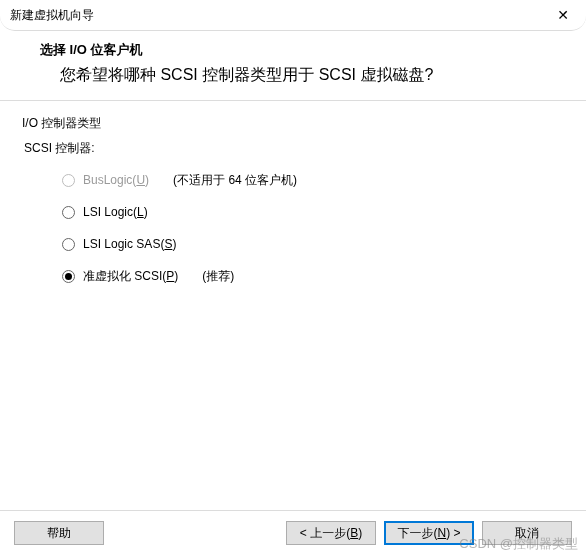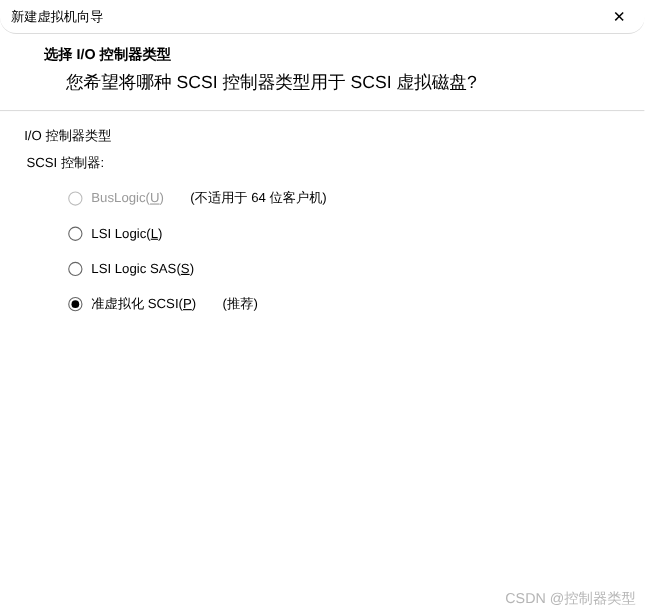--- a/index.html
+++ b/index.html
@@ -155,21 +155,21 @@
 <div class="window">
 
   <div class="titlebar">
     <span class="title-text">新建虚拟机向导</span>
     <div class="close-btn">
       <span>✕</span>
     </div>
   </div>
 
   <div class="header">
-    <div class="header-title">选择 I/O 控制器类型</div>
+    <div class="header-title">选择 I/O 位客户机</div>
     <div class="header-sub">您希望将哪种 SCSI 控制器类型用于 SCSI 虚拟磁盘?</div>
   </div>
 
   <div class="body">
     <div class="group-title">I/O 控制器类型</div>
     <div class="group-sub">SCSI 控制器:</div>
 
     <div class="options">
 
       <div class="option-row">
@@ -198,15 +198,27 @@
         <div class="radio selected"></div>
         <span class="opt-label">
           <span>准虚拟化 SCSI(</span><span class="hotkey">P</span><span>)</span>
         </span>
         <span class="opt-note">(推荐)</span>
       </div>
 
     </div>
   </div>
 
+  <div class="footer">
+    <div class="btn">帮助</div>
+    <div class="right-buttons">
+      <div class="btn">
+        <span>&lt; 上一步(</span><span class="hotkey">B</span><span>)</span>
+      </div>
+      <div class="btn default">
+        <span>下一步(</span><span class="hotkey">N</span><span>) &gt;</span>
+      </div>
+      <div class="btn">取消</div>
+    </div>
+  </div>
 
   <div class="watermark">CSDN @控制器类型</div>
 </div>
 
 </body></html>

